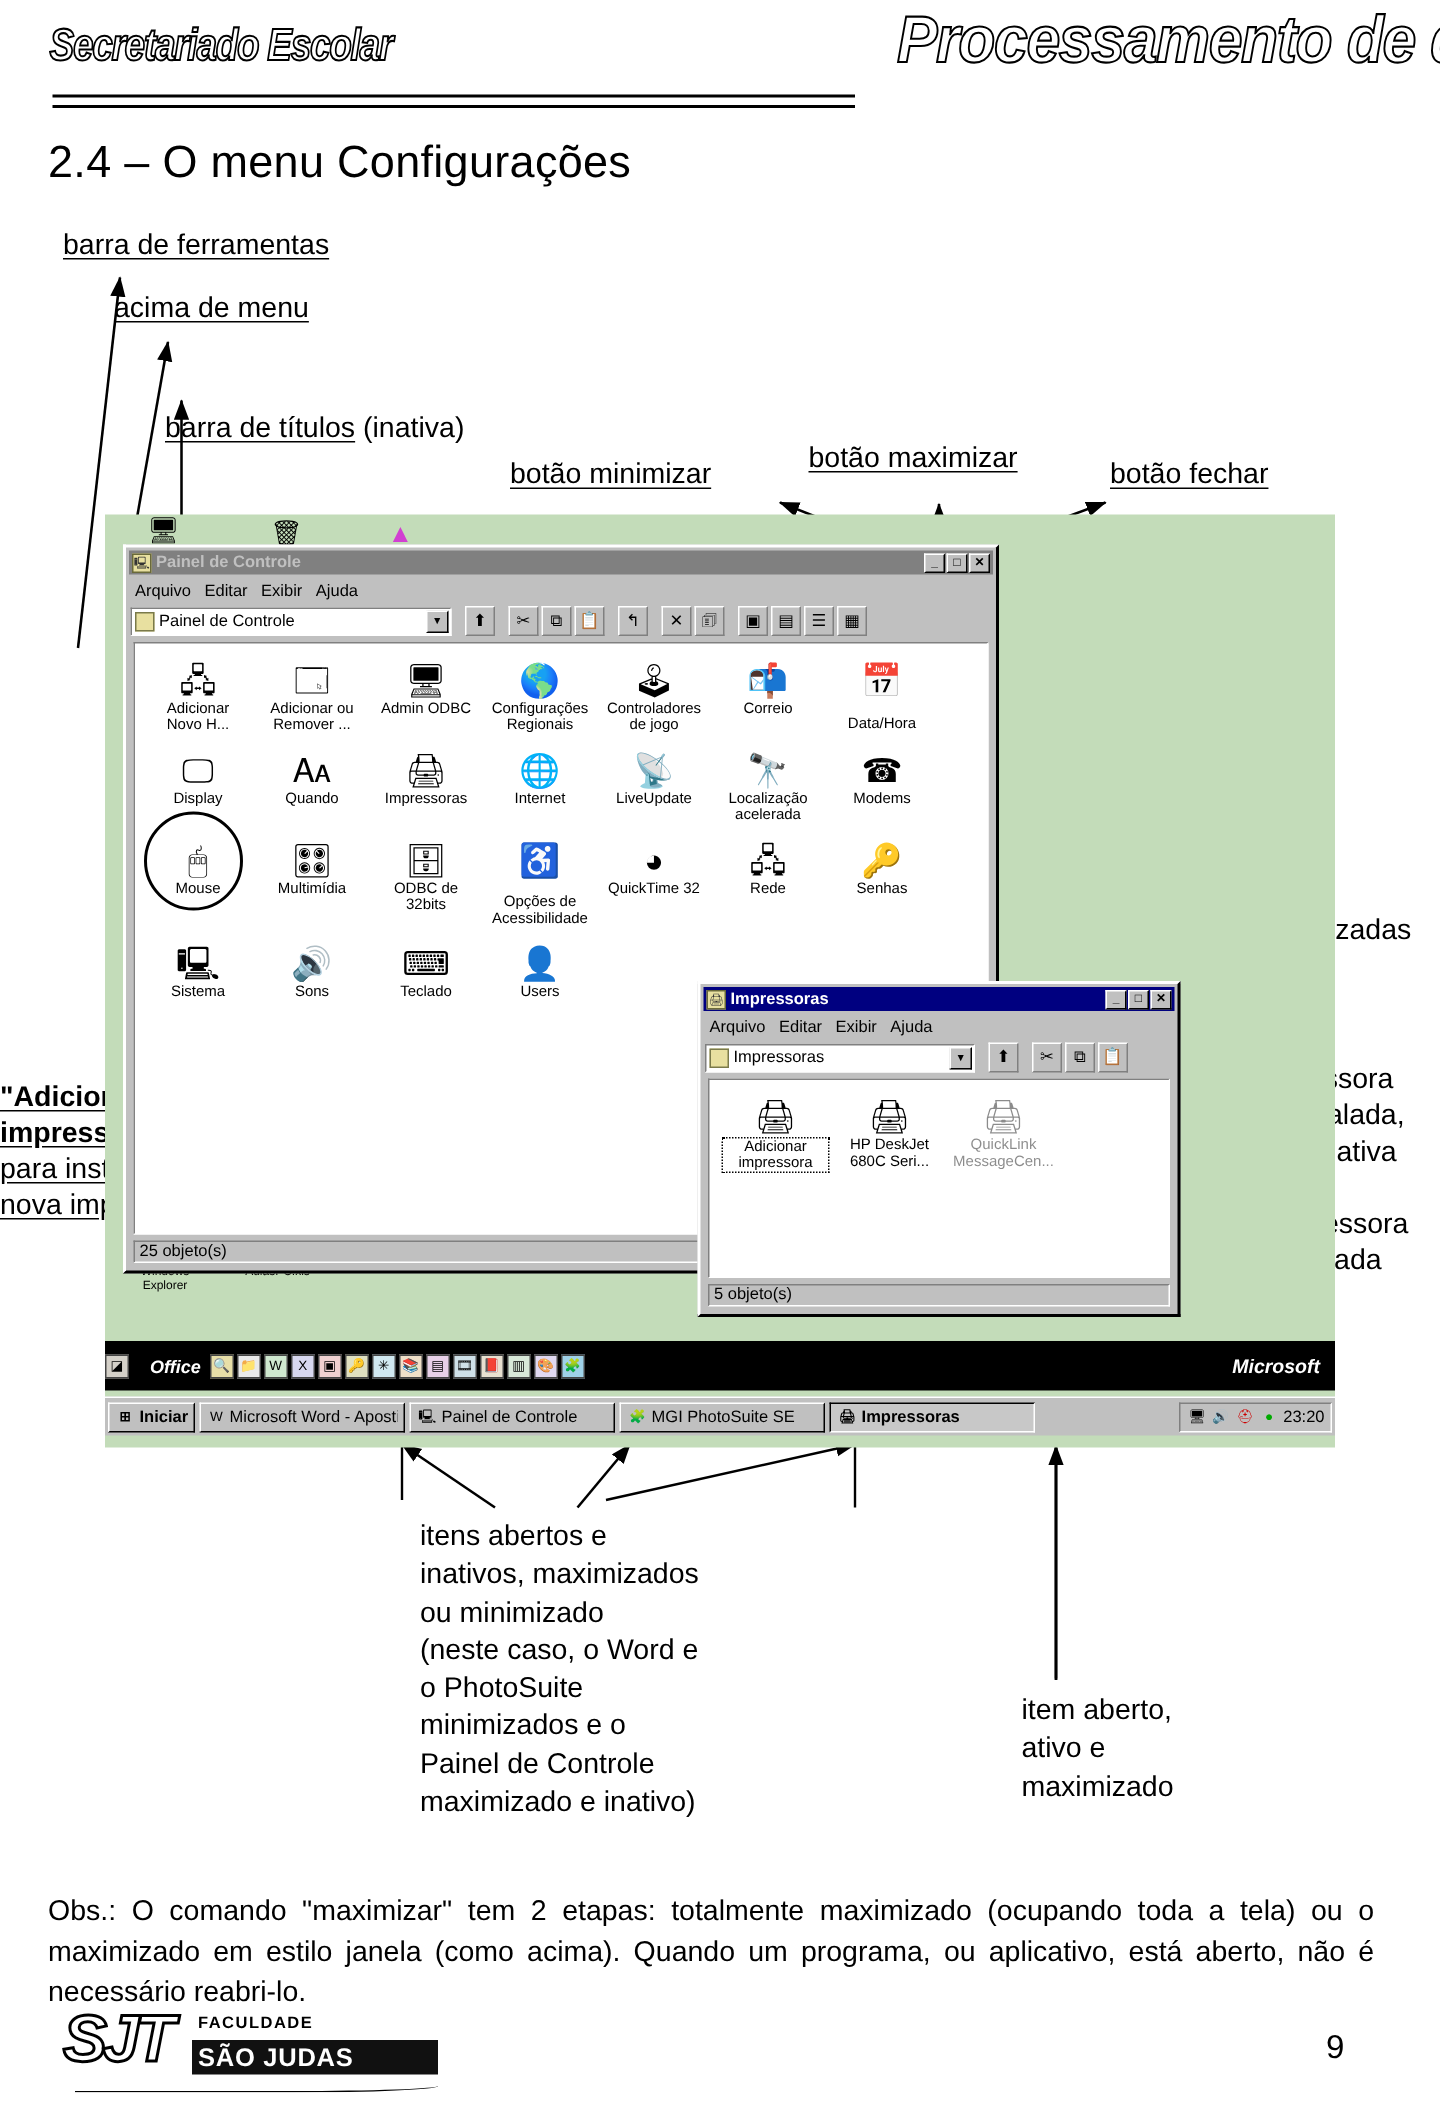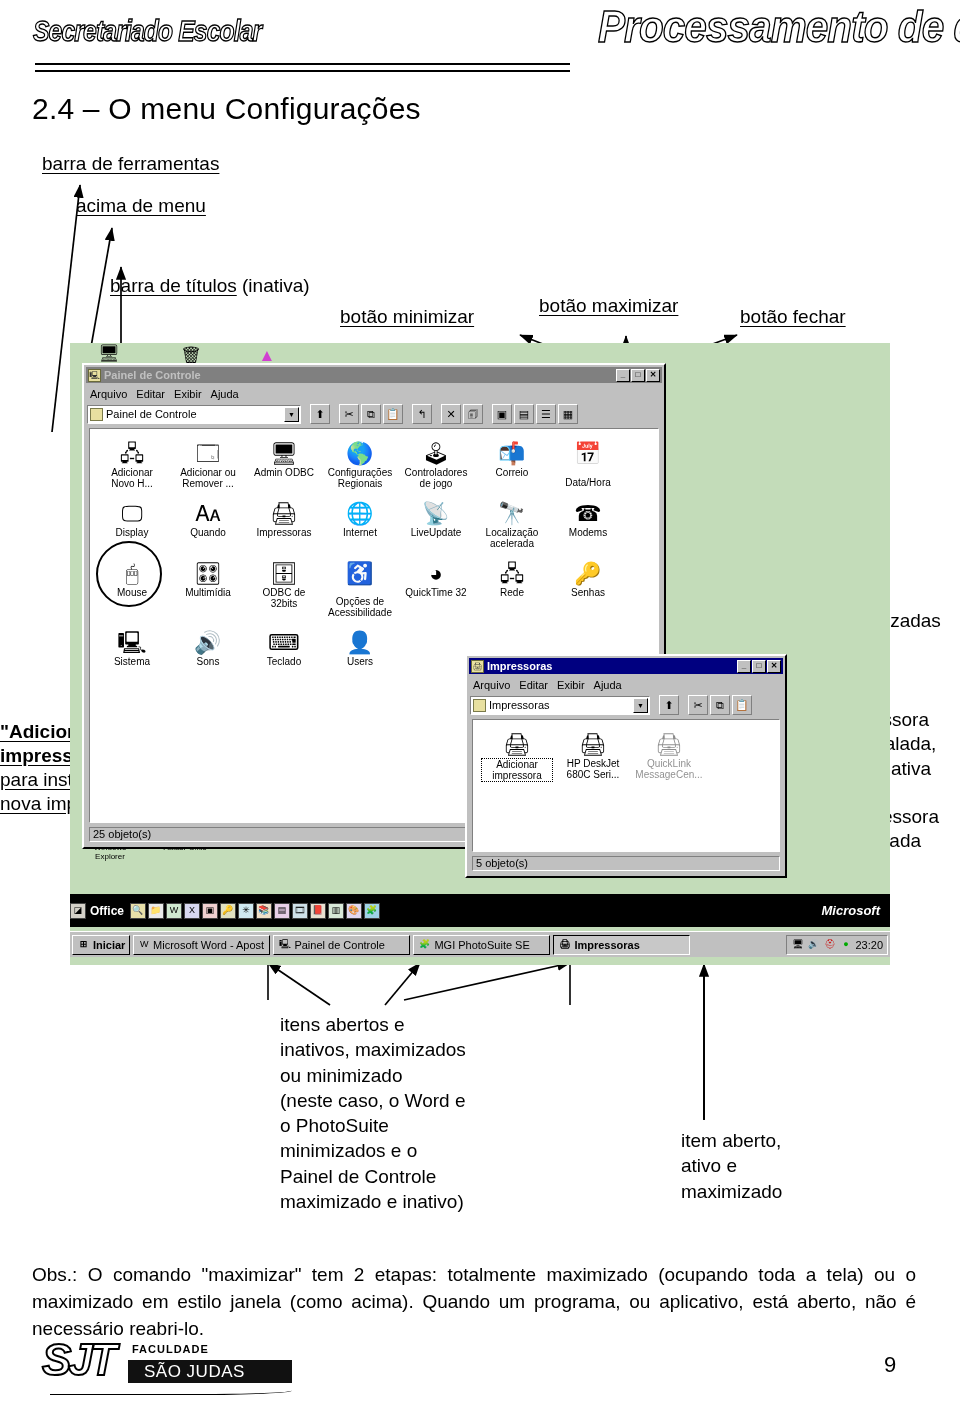--- a/index.html
+++ b/index.html
@@ -107,21 +107,21 @@
   
   .pritem{position:absolute;width:72px;text-align:center;}
   .pritem .ig{height:30px;display:flex;align-items:flex-end;justify-content:center;font-size:22px;line-height:22px;}
   .pritem .il{font-size:10px;line-height:11px;margin-top:2px;}
   .pritem.sel .il{border:1px dotted #000;}
   .pritem.dim{opacity:.45;}
 
   
   #officebar{position:absolute;left:0;background:#000;display:flex;align-items:center;}
   #officebar .ob-left{display:flex;align-items:center;}
-  #officebar .ob-label{color:#fff;font-size:12px;font-weight:bold;margin:0 6px 0 2px;}
+  #officebar .ob-label{color:#fff;font-size:12px;font-weight:bold;font-style:italic;margin:0 6px 0 12px;}
   #officebar .ob-ms{color:#fff;font-size:13px;font-style:italic;font-weight:bold;margin-left:auto;margin-right:10px;}
   .obico{width:16px;height:16px;margin-right:2px;border:1px solid #444;display:flex;
          align-items:center;justify-content:center;font-size:9px;line-height:1;color:#000;}
 
   
   #taskbar{position:absolute;left:0;background:#c0c0c0;
            border-top:1px solid #ffffff;display:flex;align-items:center;gap:3px;padding:2px 2px;}
   .tkbtn{height:20px;background:#c0c0c0;display:flex;align-items:center;padding:0 4px;
          border:1px solid;border-color:#ffffff #000000 #000000 #ffffff;font-size:11px;white-space:nowrap;gap:3px;}
   .tkbtn.start{font-weight:bold;}
@@ -134,21 +134,21 @@
   #obs{left:32px;top:1262px;width:884px;font-size:19px;line-height:1.42;text-align:justify;}
 
   
   #logo{left:42px;top:1336px;width:250px;height:62px;}
   #logo .mono{position:absolute;left:0;top:2px;font-size:44px;font-weight:bold;font-style:italic;
               letter-spacing:-3px;line-height:44px;
               -webkit-text-stroke:2px #000;color:#fff;}
   #logo .bar1{position:absolute;left:86px;top:6px;width:160px;height:18px;background:#fff;}
   #logo .fac{position:absolute;left:90px;top:7px;font-size:11px;font-weight:bold;letter-spacing:1px;}
   #logo .bar2{position:absolute;left:86px;top:24px;width:164px;height:23px;background:#111;}
-  #logo .sjt{position:absolute;left:102px;top:26px;font-size:17px;font-weight:normal;color:#fff;
+  #logo .sjt{position:absolute;left:90px;top:26px;font-size:17px;font-weight:bold;color:#fff;
               letter-spacing:.5px;line-height:19px;}
   #logo .swoosh{position:absolute;left:8px;top:48px;width:242px;height:10px;
                 border-bottom:1.5px solid #000;border-radius:0 0 40% 0;}
   #pageno{left:884px;top:1352px;font-size:22px;}
 </style>
 </head>
 <body>
 
 <div class="abs" id="header">
   <div class="hdr-title" id="hdr-left">Secretariado Escolar</div>

